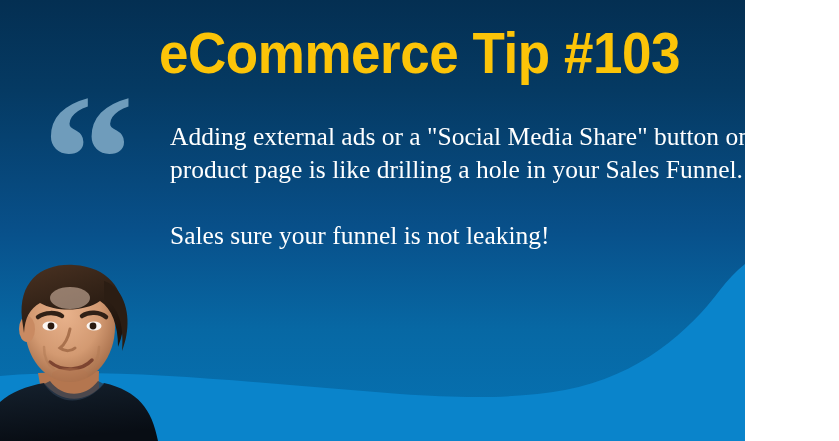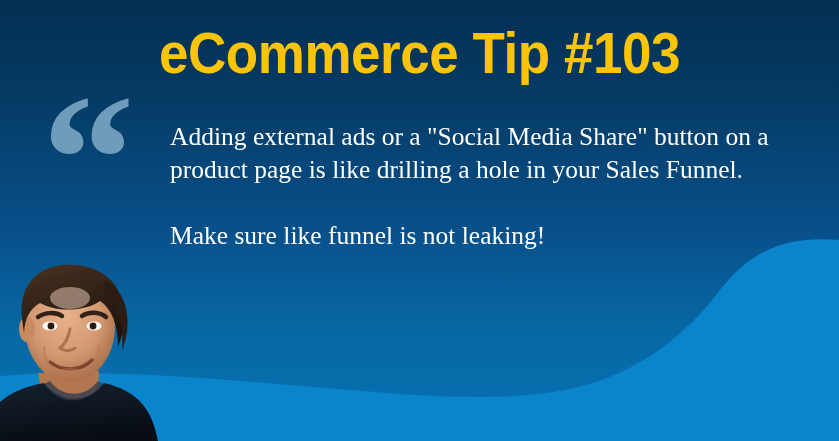--- a/index.html
+++ b/index.html
@@ -3,21 +3,21 @@
 <meta charset="utf-8">
 <style>
   html, body {
     margin: 0;
     padding: 0;
     background: #ffffff;
   }
 
   #card {
     position: relative;
-    width: 839px;
+    width: 745px;
     height: 441px;
     overflow: hidden;
     font-family: "Liberation Sans", sans-serif;
     
     background: linear-gradient(to bottom,
         #042f52 0px,
         #053a63 90px,
         #08508a 230px,
         #0768a4 330px,
         #0673b4 441px);
@@ -119,21 +119,21 @@
              C 752,248 790,236 839,240
              L 839,441 L 0,441 Z" fill="#0a84cb"></path>
   </svg>
 
   <div id="title">eCommerce Tip #103</div>
 
   <div id="quote-mark">“</div>
 
   <div id="quote-body">
     <p id="quote-para-1">Adding external ads or a "Social Media Share" button on a product page is like drilling a hole in your Sales Funnel.</p>
-    <p id="quote-para-2">Make sure like funnel is not leaking!</p>
+    <p id="quote-para-2">Sales sure your funnel is not leaking!</p>
   </div>
 
 
   <div id="photo">
     <svg width="175" height="186" viewBox="0 0 175 186" aria-hidden="true">
       <defs>
         <clipPath id="photoclip">
           <rect x="0" y="0" width="175" height="186"></rect>
         </clipPath>
         <radialGradient id="skinGrad" cx="45%" cy="38%" r="62%">

